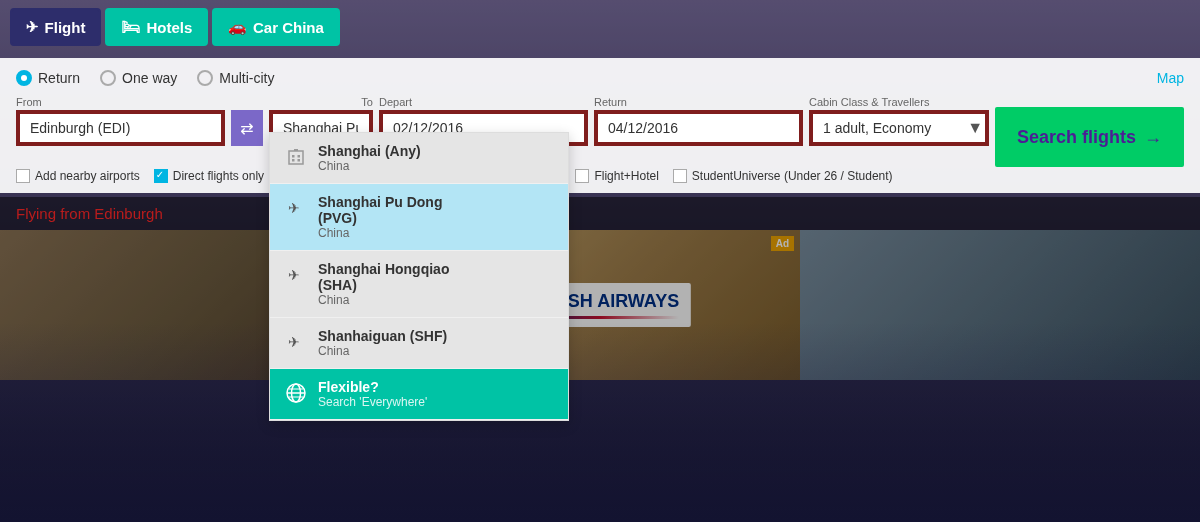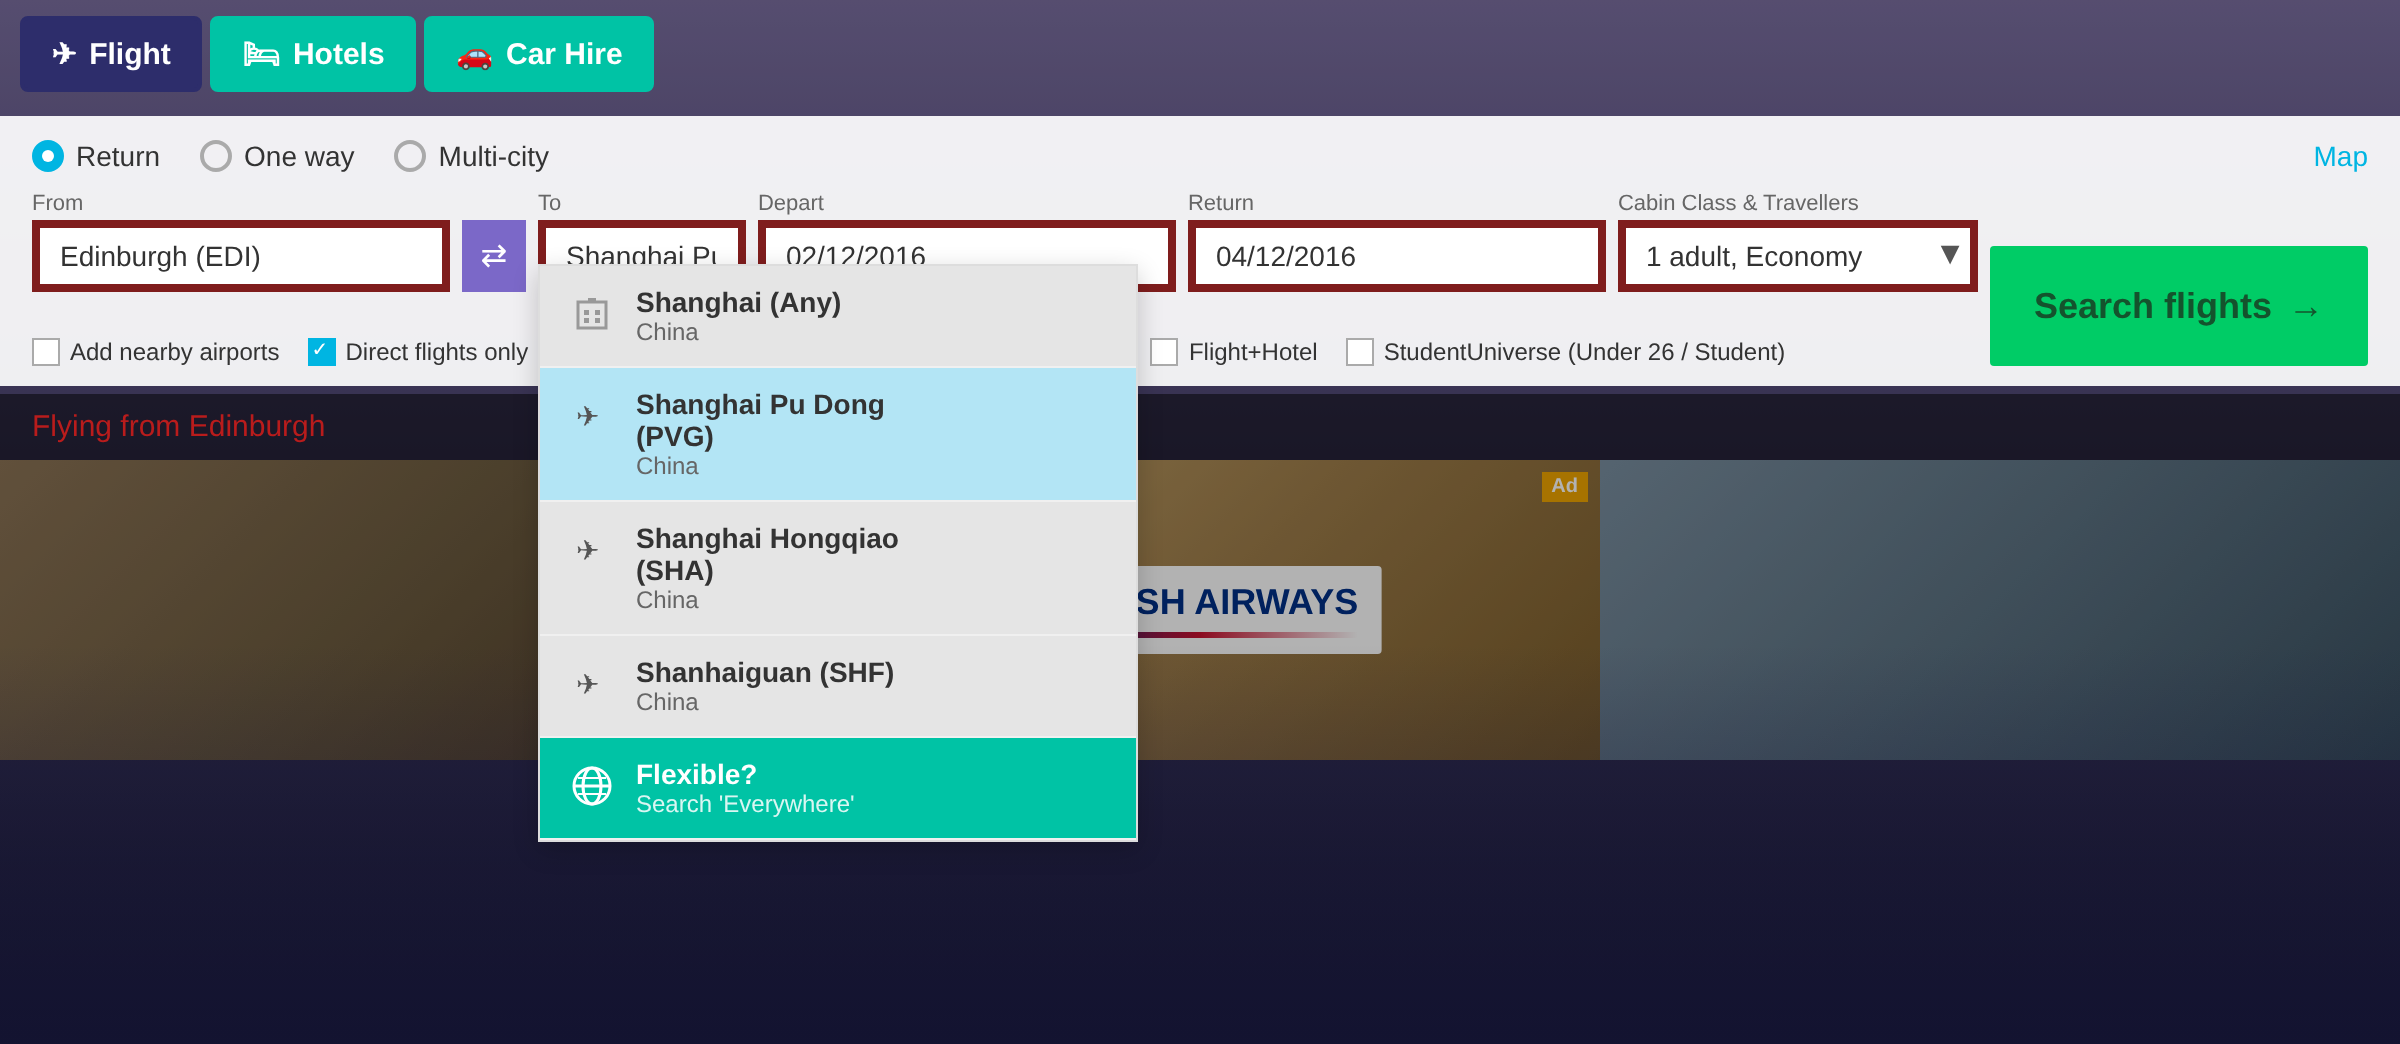--- a/index.html
+++ b/index.html
@@ -142,33 +142,33 @@
       cursor: pointer;
       font-size: 16px;
       display: flex; align-items: center; justify-content: center;
       flex-shrink: 0;
       margin-bottom: 0;
       align-self: flex-end;
     }
 
     .search-btn {
       background: #00cc66;
-      color: #14532d;
+      color: #4c1d95;
       border: none;
       padding: 0 22px;
       height: 60px;
       font-size: 18px;
       font-weight: bold;
       cursor: pointer;
       border-radius: 2px;
       white-space: nowrap;
       flex-shrink: 0;
       display: flex; align-items: center; gap: 8px;
       align-self: flex-end;
-      margin-bottom: 0;
+      margin-bottom: 16px;
     }
 
     .cabin-select-wrapper {
       position: relative;
       display: flex; align-items: center;
     }
     .cabin-select-wrapper .field-input {
       padding-right: 30px;
       width: 100%;
     }
@@ -215,20 +215,21 @@
       position: absolute;
       top: -1px; left: 1px;
     }
     .options-sep {
       color: #aaa;
       font-size: 12px;
     }
     .to-wrapper {
       position: relative;
       flex: 2.2;
+      align-items: flex-end;
     }
     .dropdown {
       position: absolute;
       top: 36px;
       left: 0;
       width: 300px;
       background: #e5e5e5;
       border: 1px solid #ddd;
       box-shadow: 0 4px 12px rgba(0,0,0,0.2);
       z-index: 200;
@@ -336,21 +337,21 @@
   <div class="nav-tab active">
     <span>✈</span>
     <span>Flight</span>
   </div>
   <div class="nav-tab hotels">
     <span>🛏</span>
     <span>Hotels</span>
   </div>
   <div class="nav-tab carhire">
     <span>🚗</span>
-    <span>Car Hire</span>
+    <span>Car China</span>
   </div>
 </div>
 
 <div class="search-panel">
 
   <div class="trip-type-row">
     <label class="radio-option">
       <div class="radio-dot selected"></div>
       <span>Return</span>
     </label>

